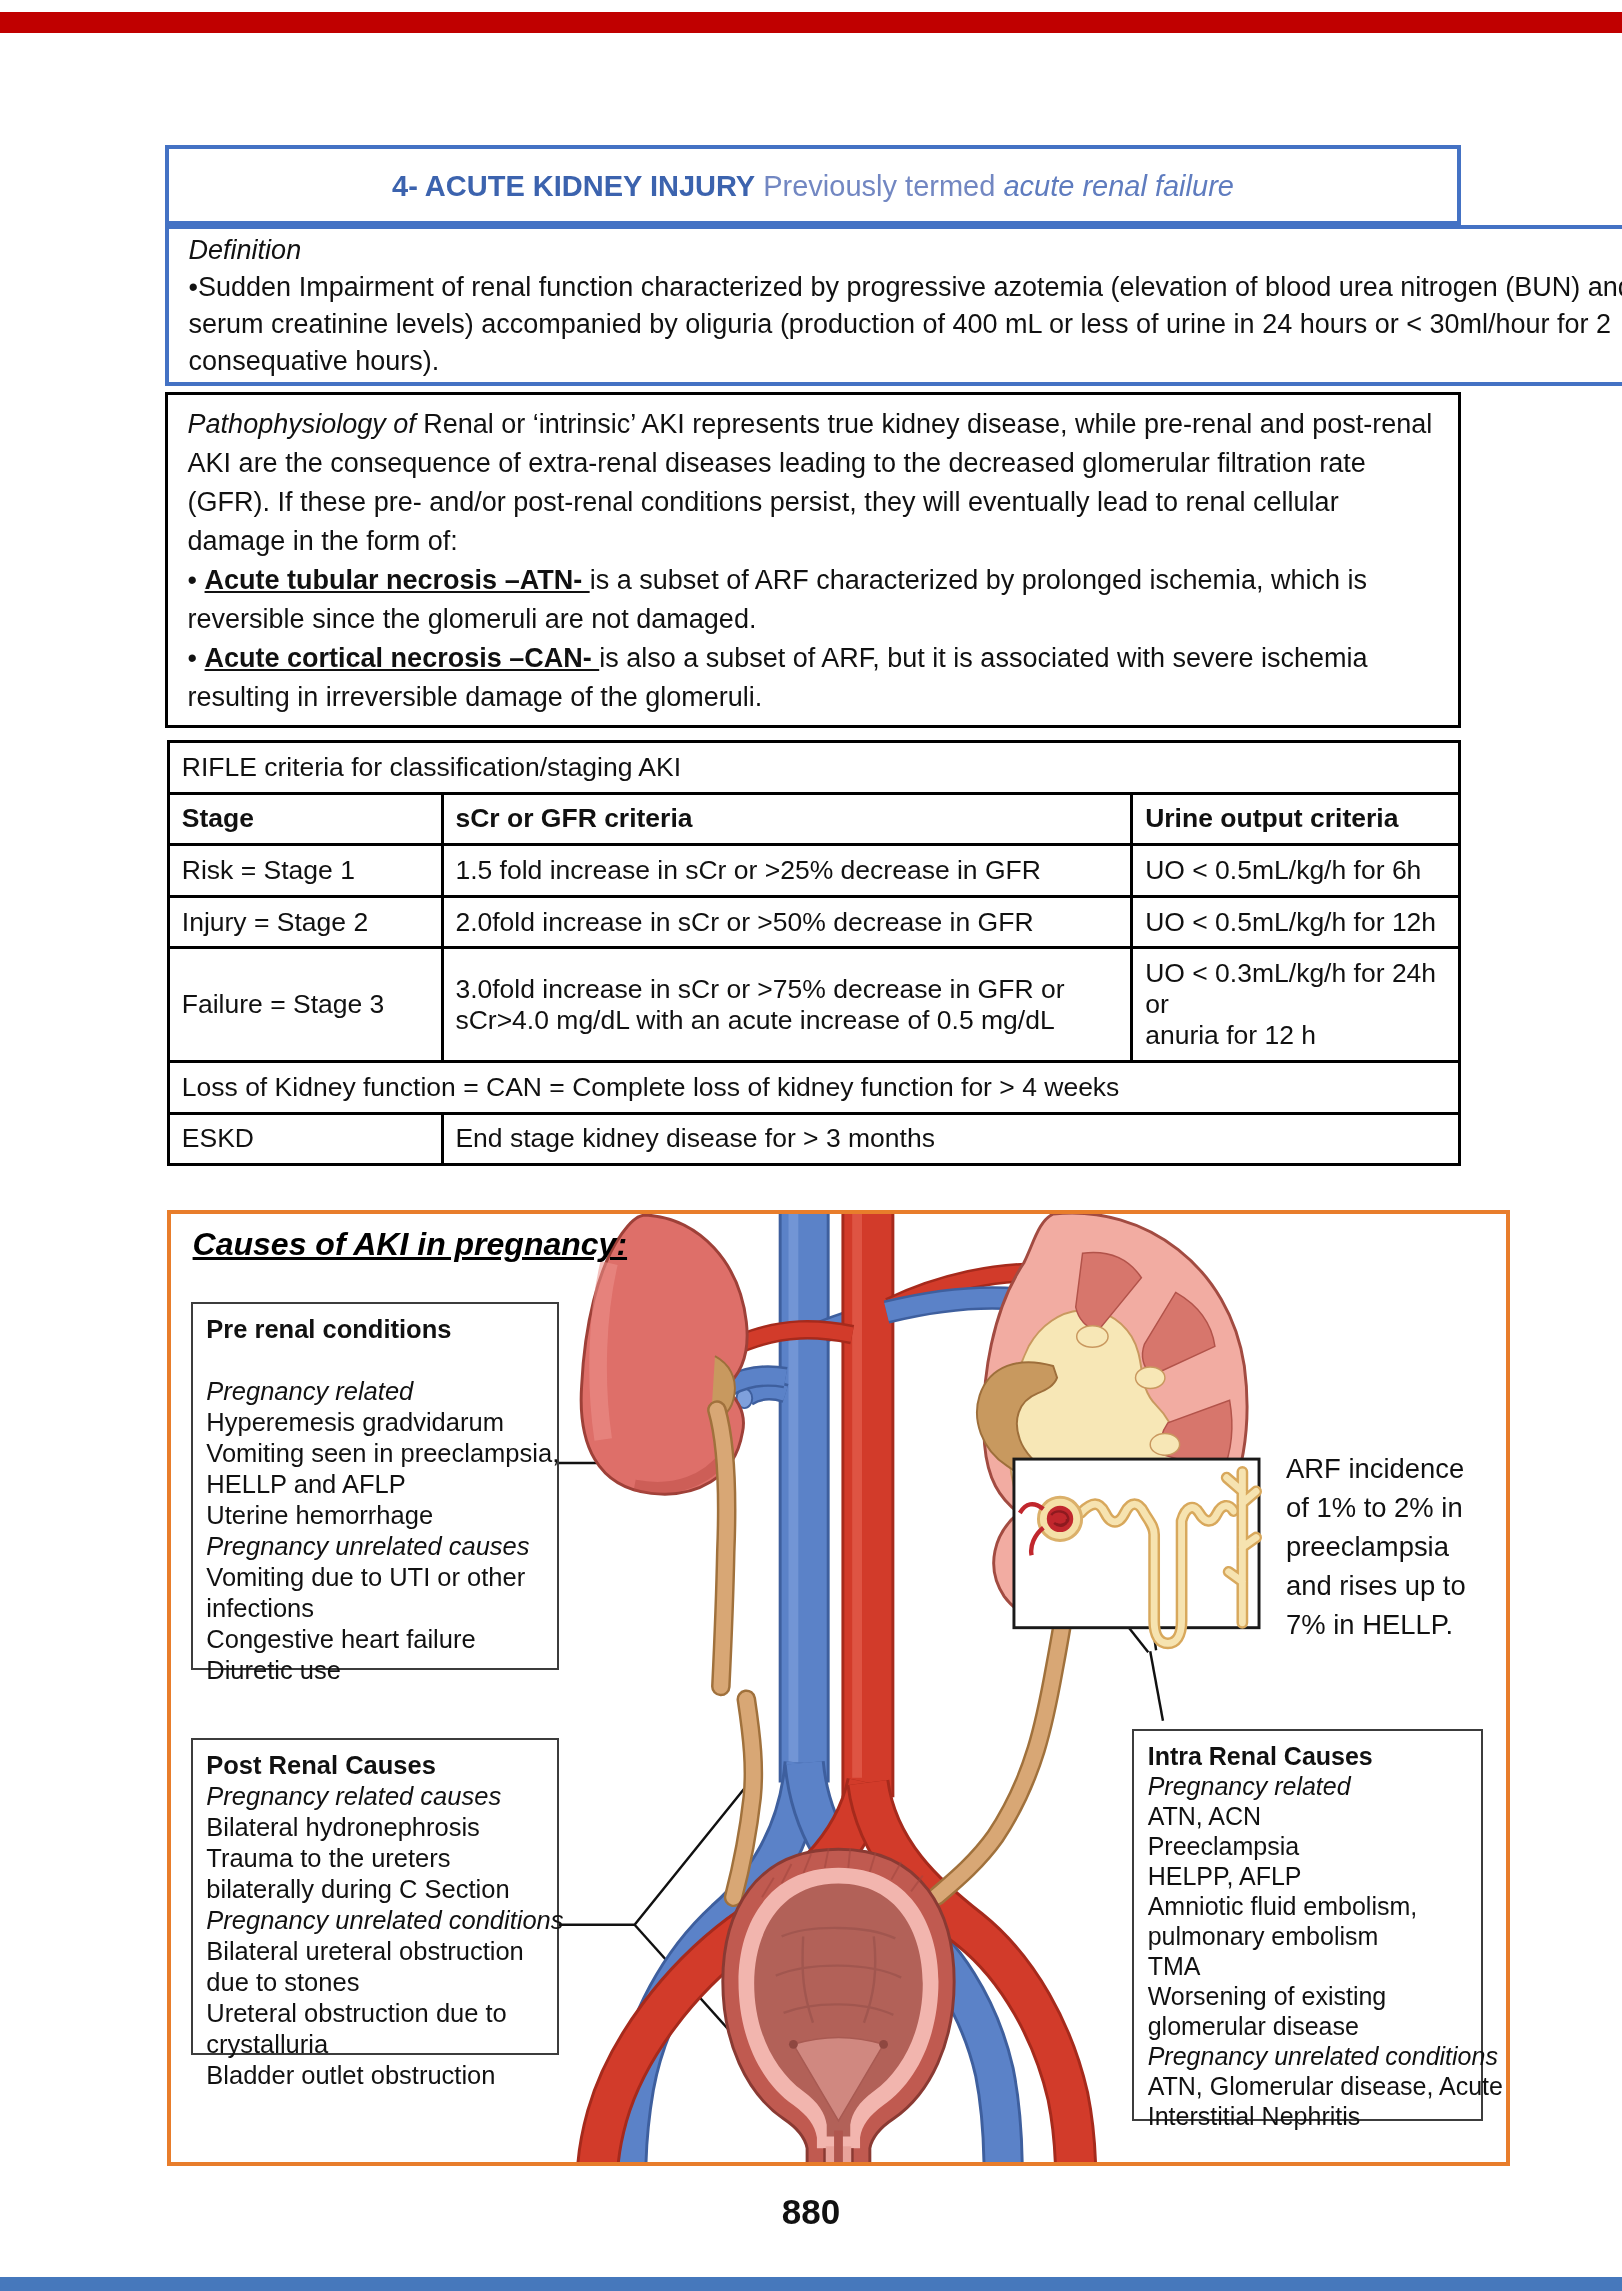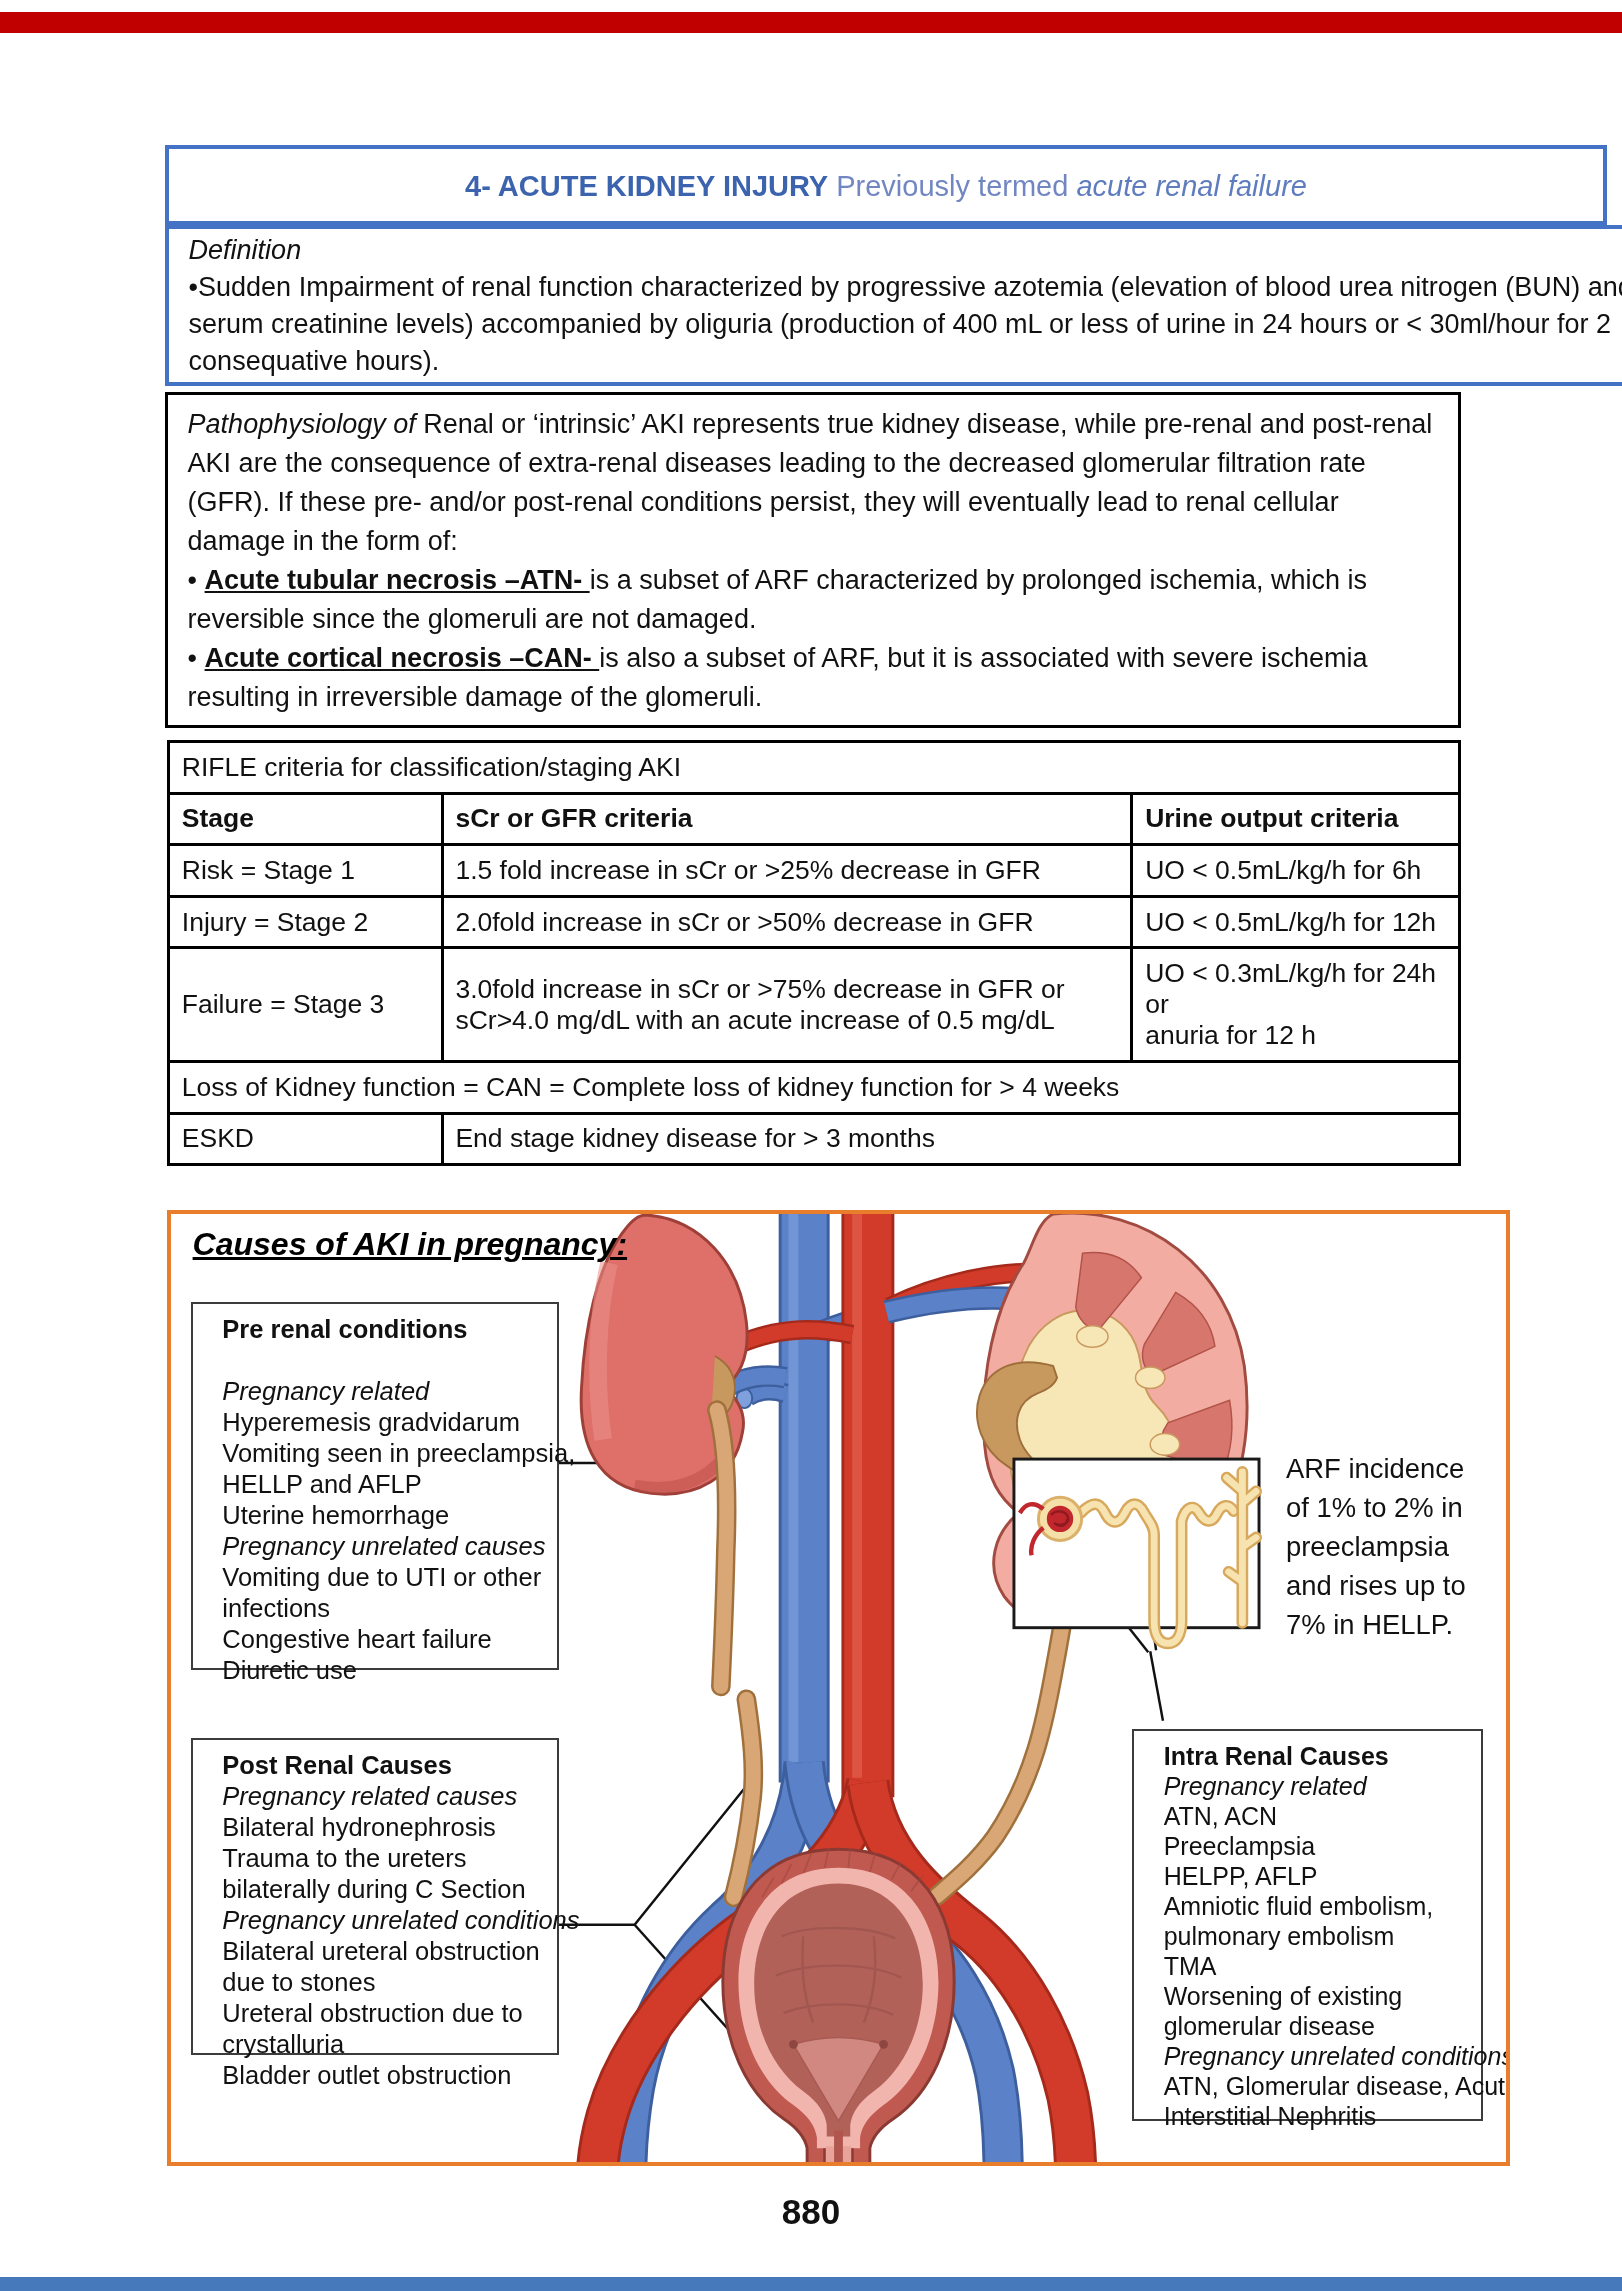--- a/index.html
+++ b/index.html
@@ -8,21 +8,21 @@
     font-family:"Liberation Sans","DejaVu Sans",sans-serif;color:#111;
     overflow:hidden;
   }
   .abs{position:absolute;}
   
   #top-bar{left:0;right:0;top:11.8px;height:21.6px;background:var(--bar-red,#c00000);}
   #bottom-bar{left:0;right:0;bottom:0;height:14.7px;background:var(--bar-blue,#4678bc);}
 
   
   #title-box{
-    left:165px;top:145px;width:1442px;height:80px;box-sizing:border-box;
+    left:165px;top:145px;width:1296px;height:80px;box-sizing:border-box;
     border:4.9px solid var(--accent-blue,#4472c4);background:#fff;
     text-align:center;font-size:29px;padding-top:20.6px;
   }
   #title-box .t-bold{font-weight:bold;color:#3c63ae;}
   #title-box .t-light{color:#7287c2;}
   #title-box .t-italic{font-style:italic;color:#5f7cbf;}
 
   
   #def-box{
     left:165px;top:225px;width:1561px;box-sizing:border-box;
@@ -54,21 +54,21 @@
   }
   #causes-heading{
     left:21.6px;top:11.8px;font-size:32px;font-weight:bold;font-style:italic;
     text-decoration:underline;color:#000;
   }
   .fig-box{
     box-sizing:border-box;border:2px solid #3c3c3c;background:#fff;
     font-size:25.5px;line-height:31px;padding:9.8px 13.7px;
   }
   .fig-box .fb-title{font-weight:bold;}
-  .fig-box div{white-space:nowrap;margin-left:16px;}
+  .fig-box div{white-space:nowrap;}
   #pre-renal-box{left:19.6px;top:88px;width:368px;height:368px;}
   #pre-renal-box .fb-title{margin-bottom:31px;}
   #post-renal-box{left:19.6px;top:524px;width:368px;height:317px;}
   #intra-renal-box{left:961px;top:515px;width:351px;height:392px;font-size:25px;line-height:30px;}
   #arf-note{left:1115px;top:235px;width:204px;font-size:27.4px;line-height:39px;white-space:normal;}
   #illustration{left:-4.9px;top:-4.9px;width:1343px;height:956px;}
 </style>
 </head>
 <body>
 

